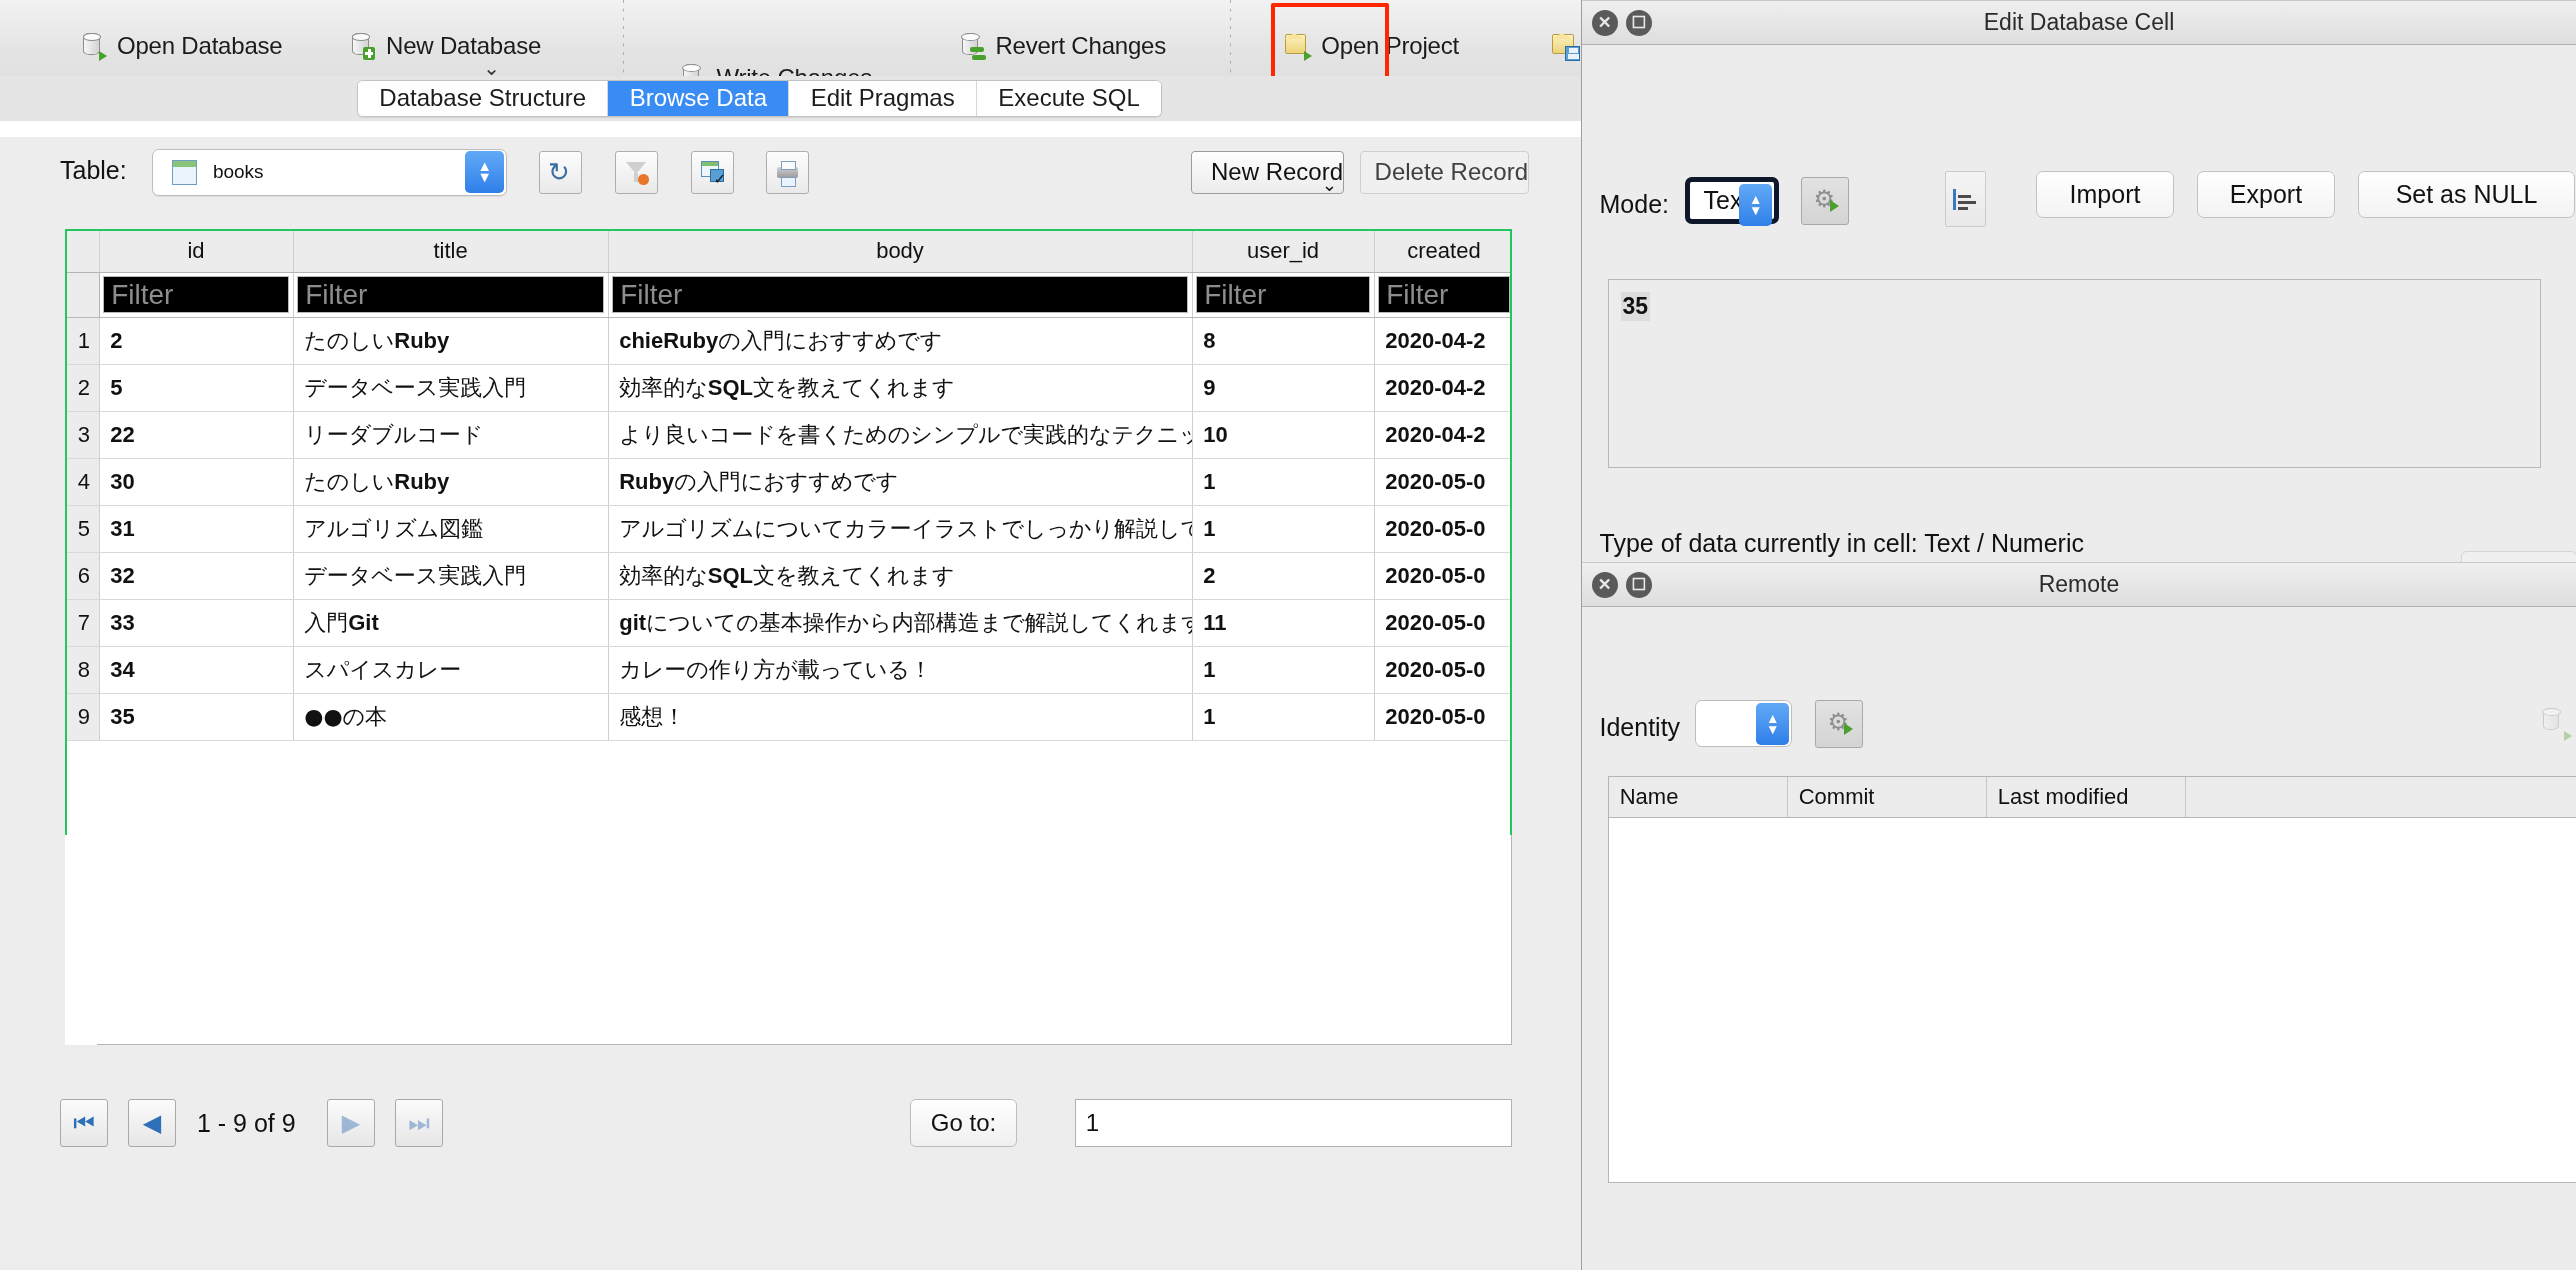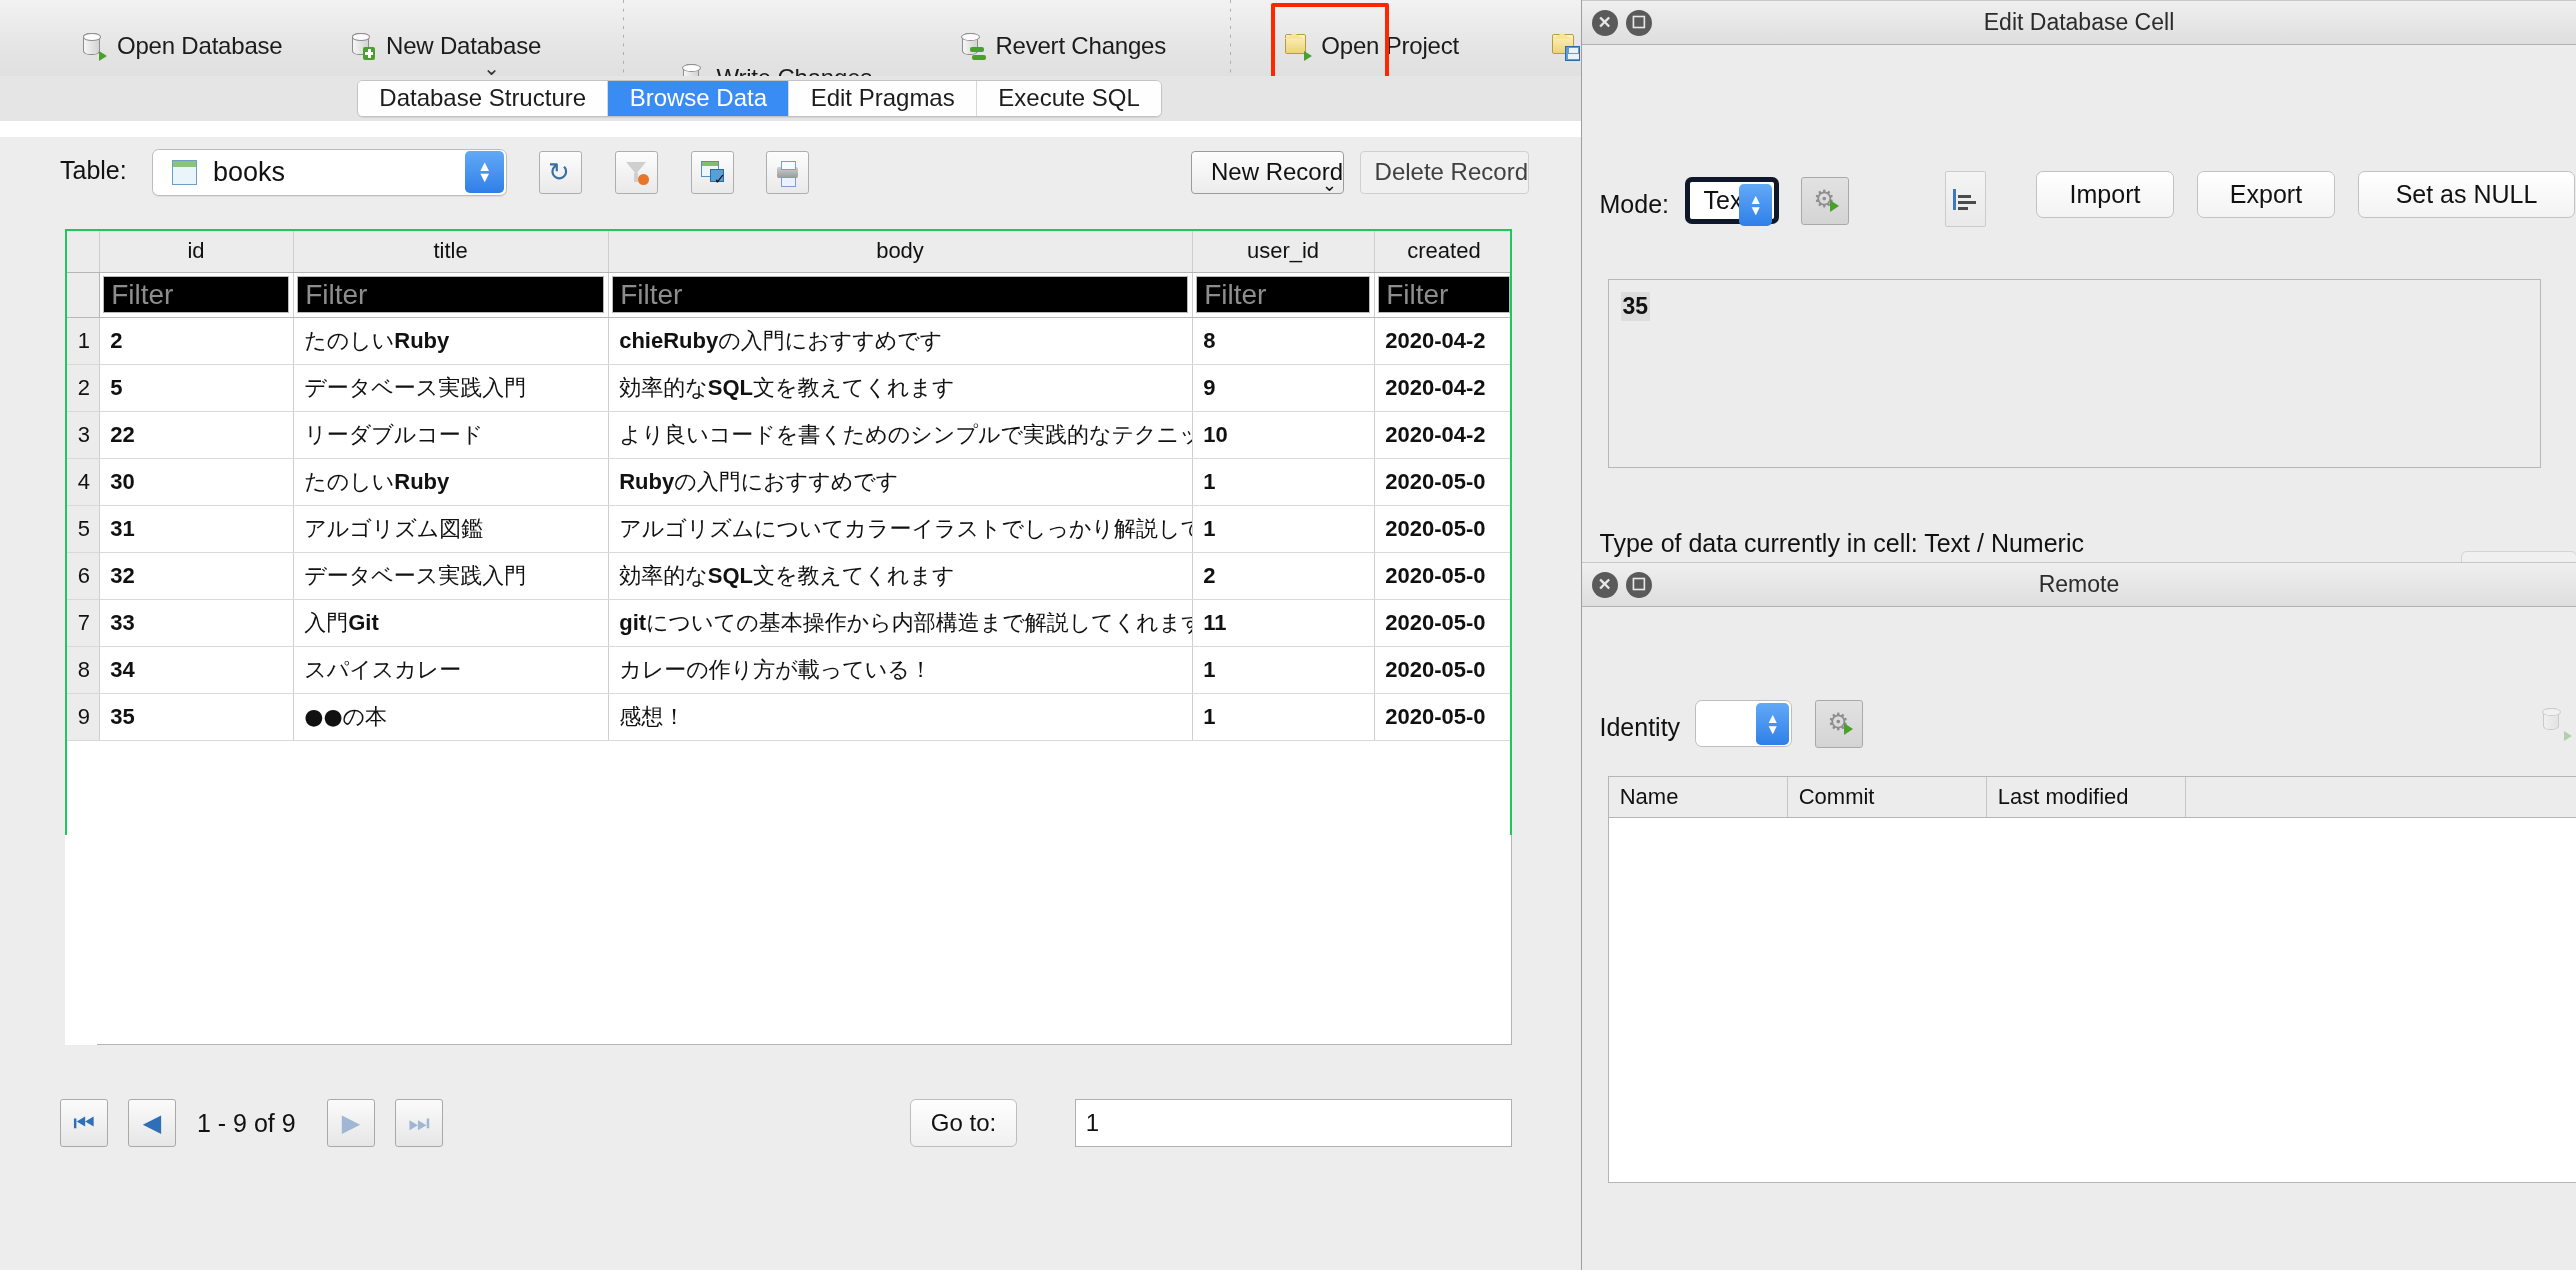--- a/index.html
+++ b/index.html
@@ -136,21 +136,21 @@
     position:absolute; left:152px; top:11.6px; width:355px; height:47px;
     background:#fff; border:1px solid #bdbdbd; border-radius:6.8px;
     box-shadow:0 1px 1px rgba(0,0,0,.07);
     display:flex; align-items:center;
   }
   .combo .tbl-ico{
     width:25px;height:25px;margin-left:19.4px;
     background:linear-gradient(to bottom,#88c47a 0 5.8px,#eaf4fb 5.8px 100%);
     border:1.5px solid #6f9dc4;
   }
-  .combo .cname{ margin-left:15.5px; font-size:27px; color:#111; }
+  .combo .cname{ margin-left:15.5px; font-size:19px; color:#111; }
   .combo .stepper{
     position:absolute; right:1.9px; top:1.9px; width:39px; height:42px;
     background:linear-gradient(to bottom,#62a9f7,#2f7fe8);
     border-radius:4.8px; color:#fff; font-size:14.5px;
     display:flex; flex-direction:column; align-items:center; justify-content:center;
     line-height:.82;
   }
   .iconbtn{
     position:absolute; top:13.6px; width:43px; height:43px;
     background:linear-gradient(to bottom,#fdfdfd,#e9e9e9);

